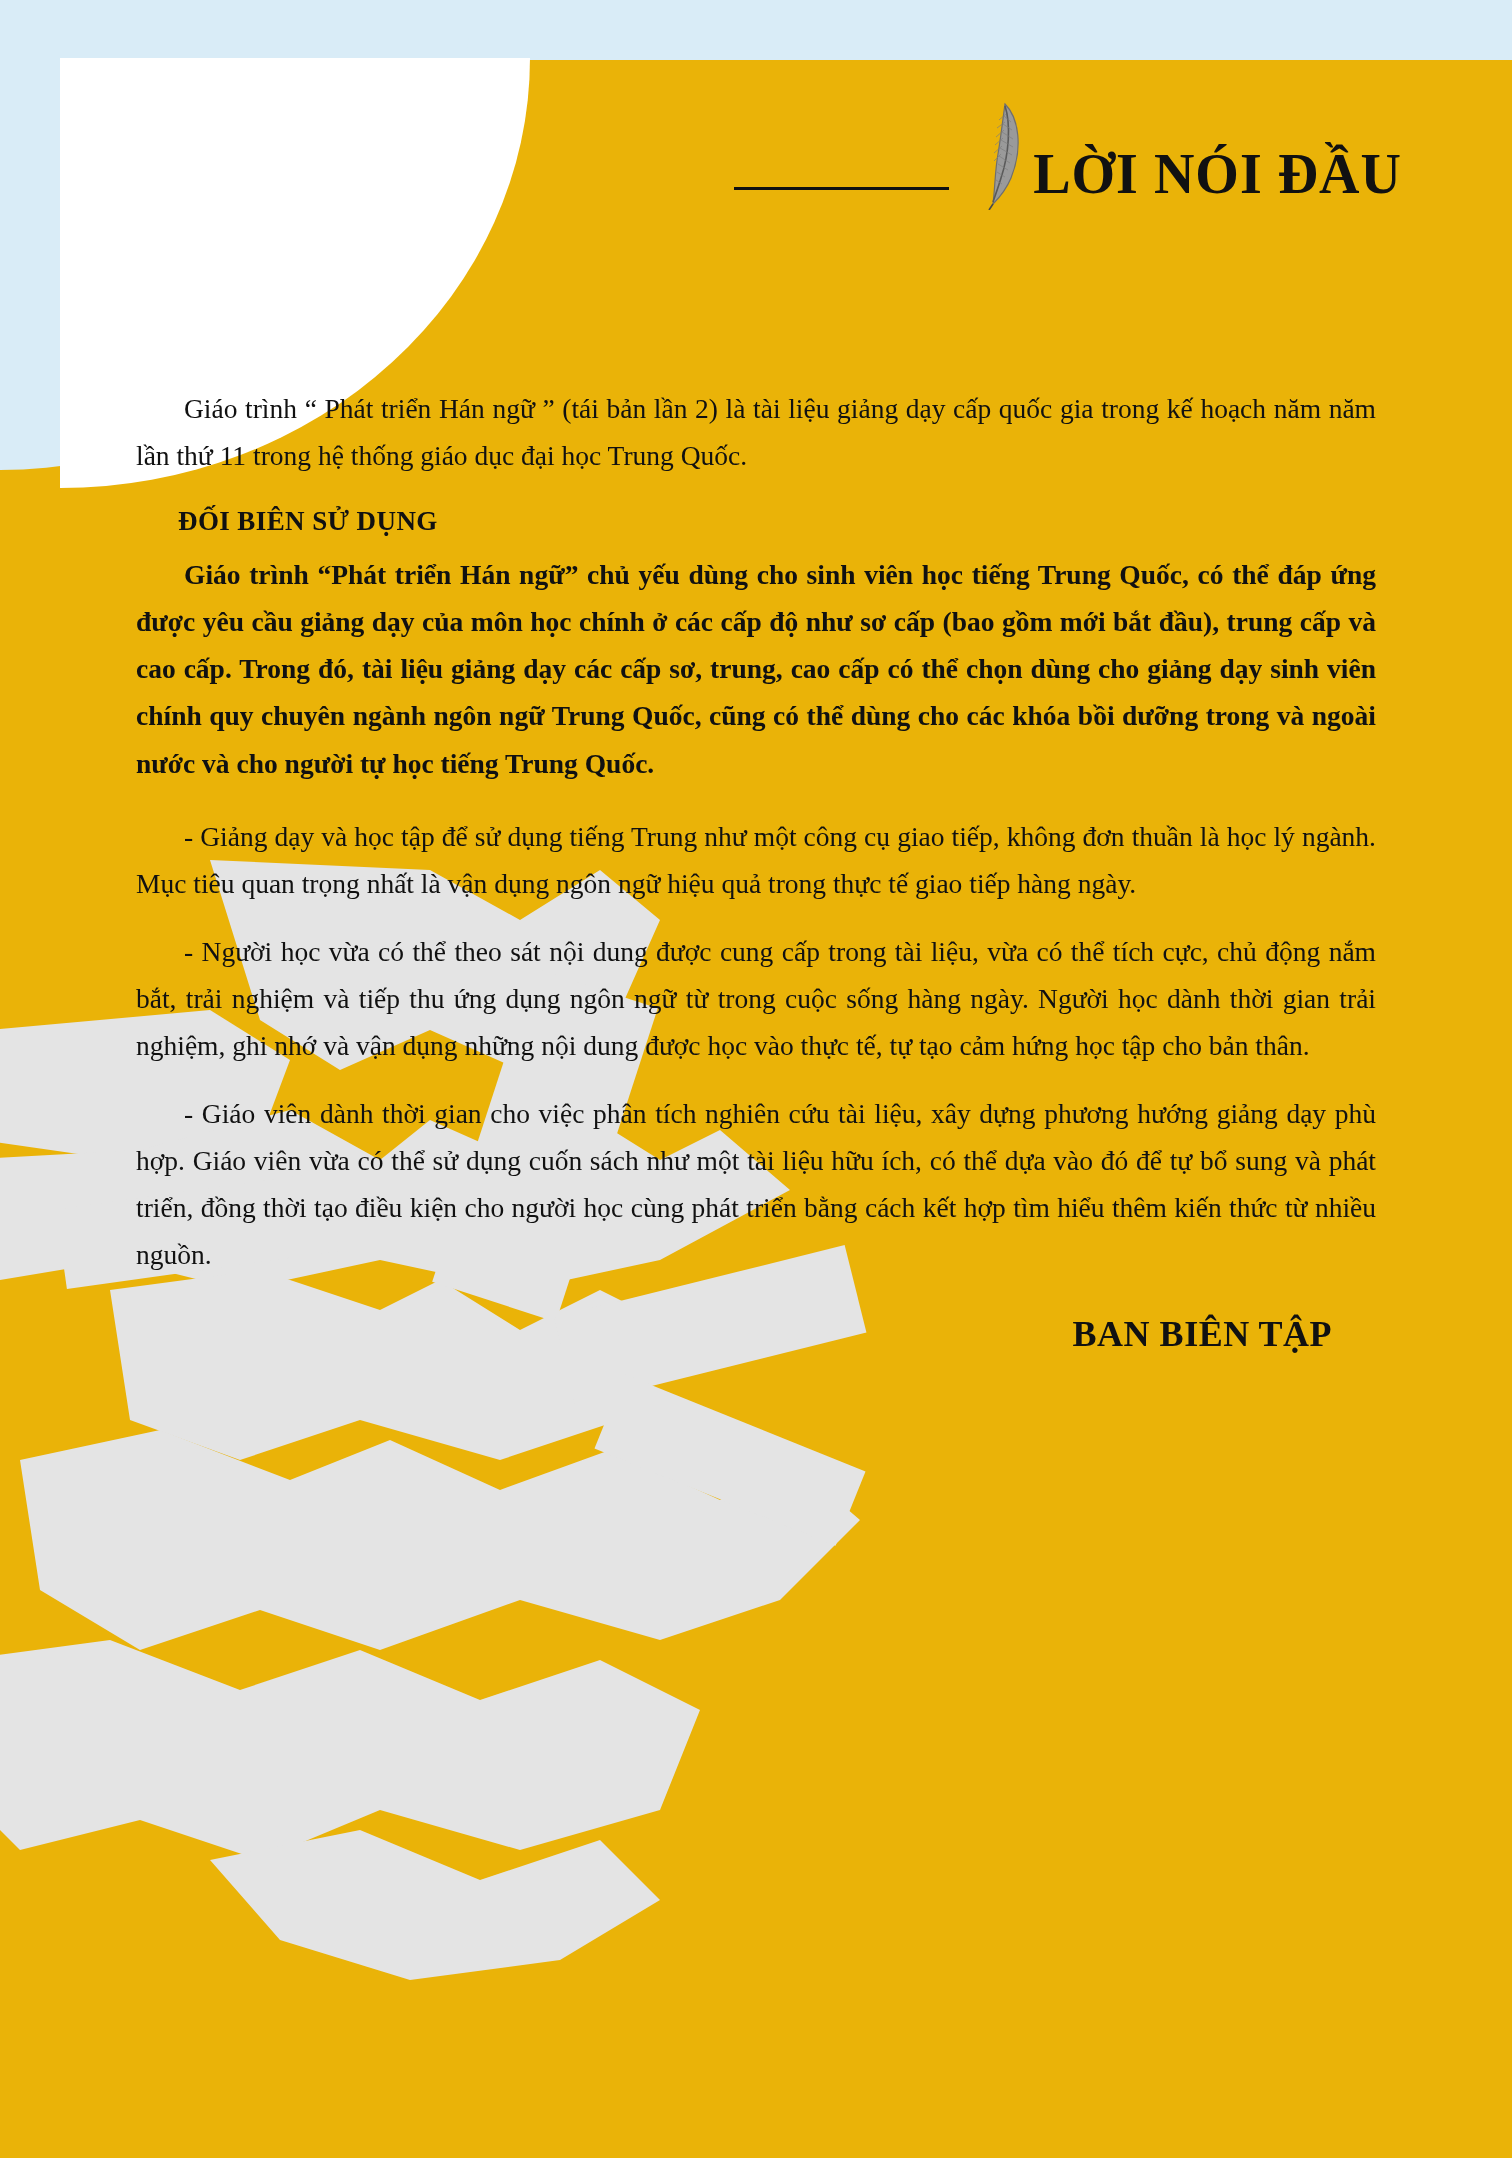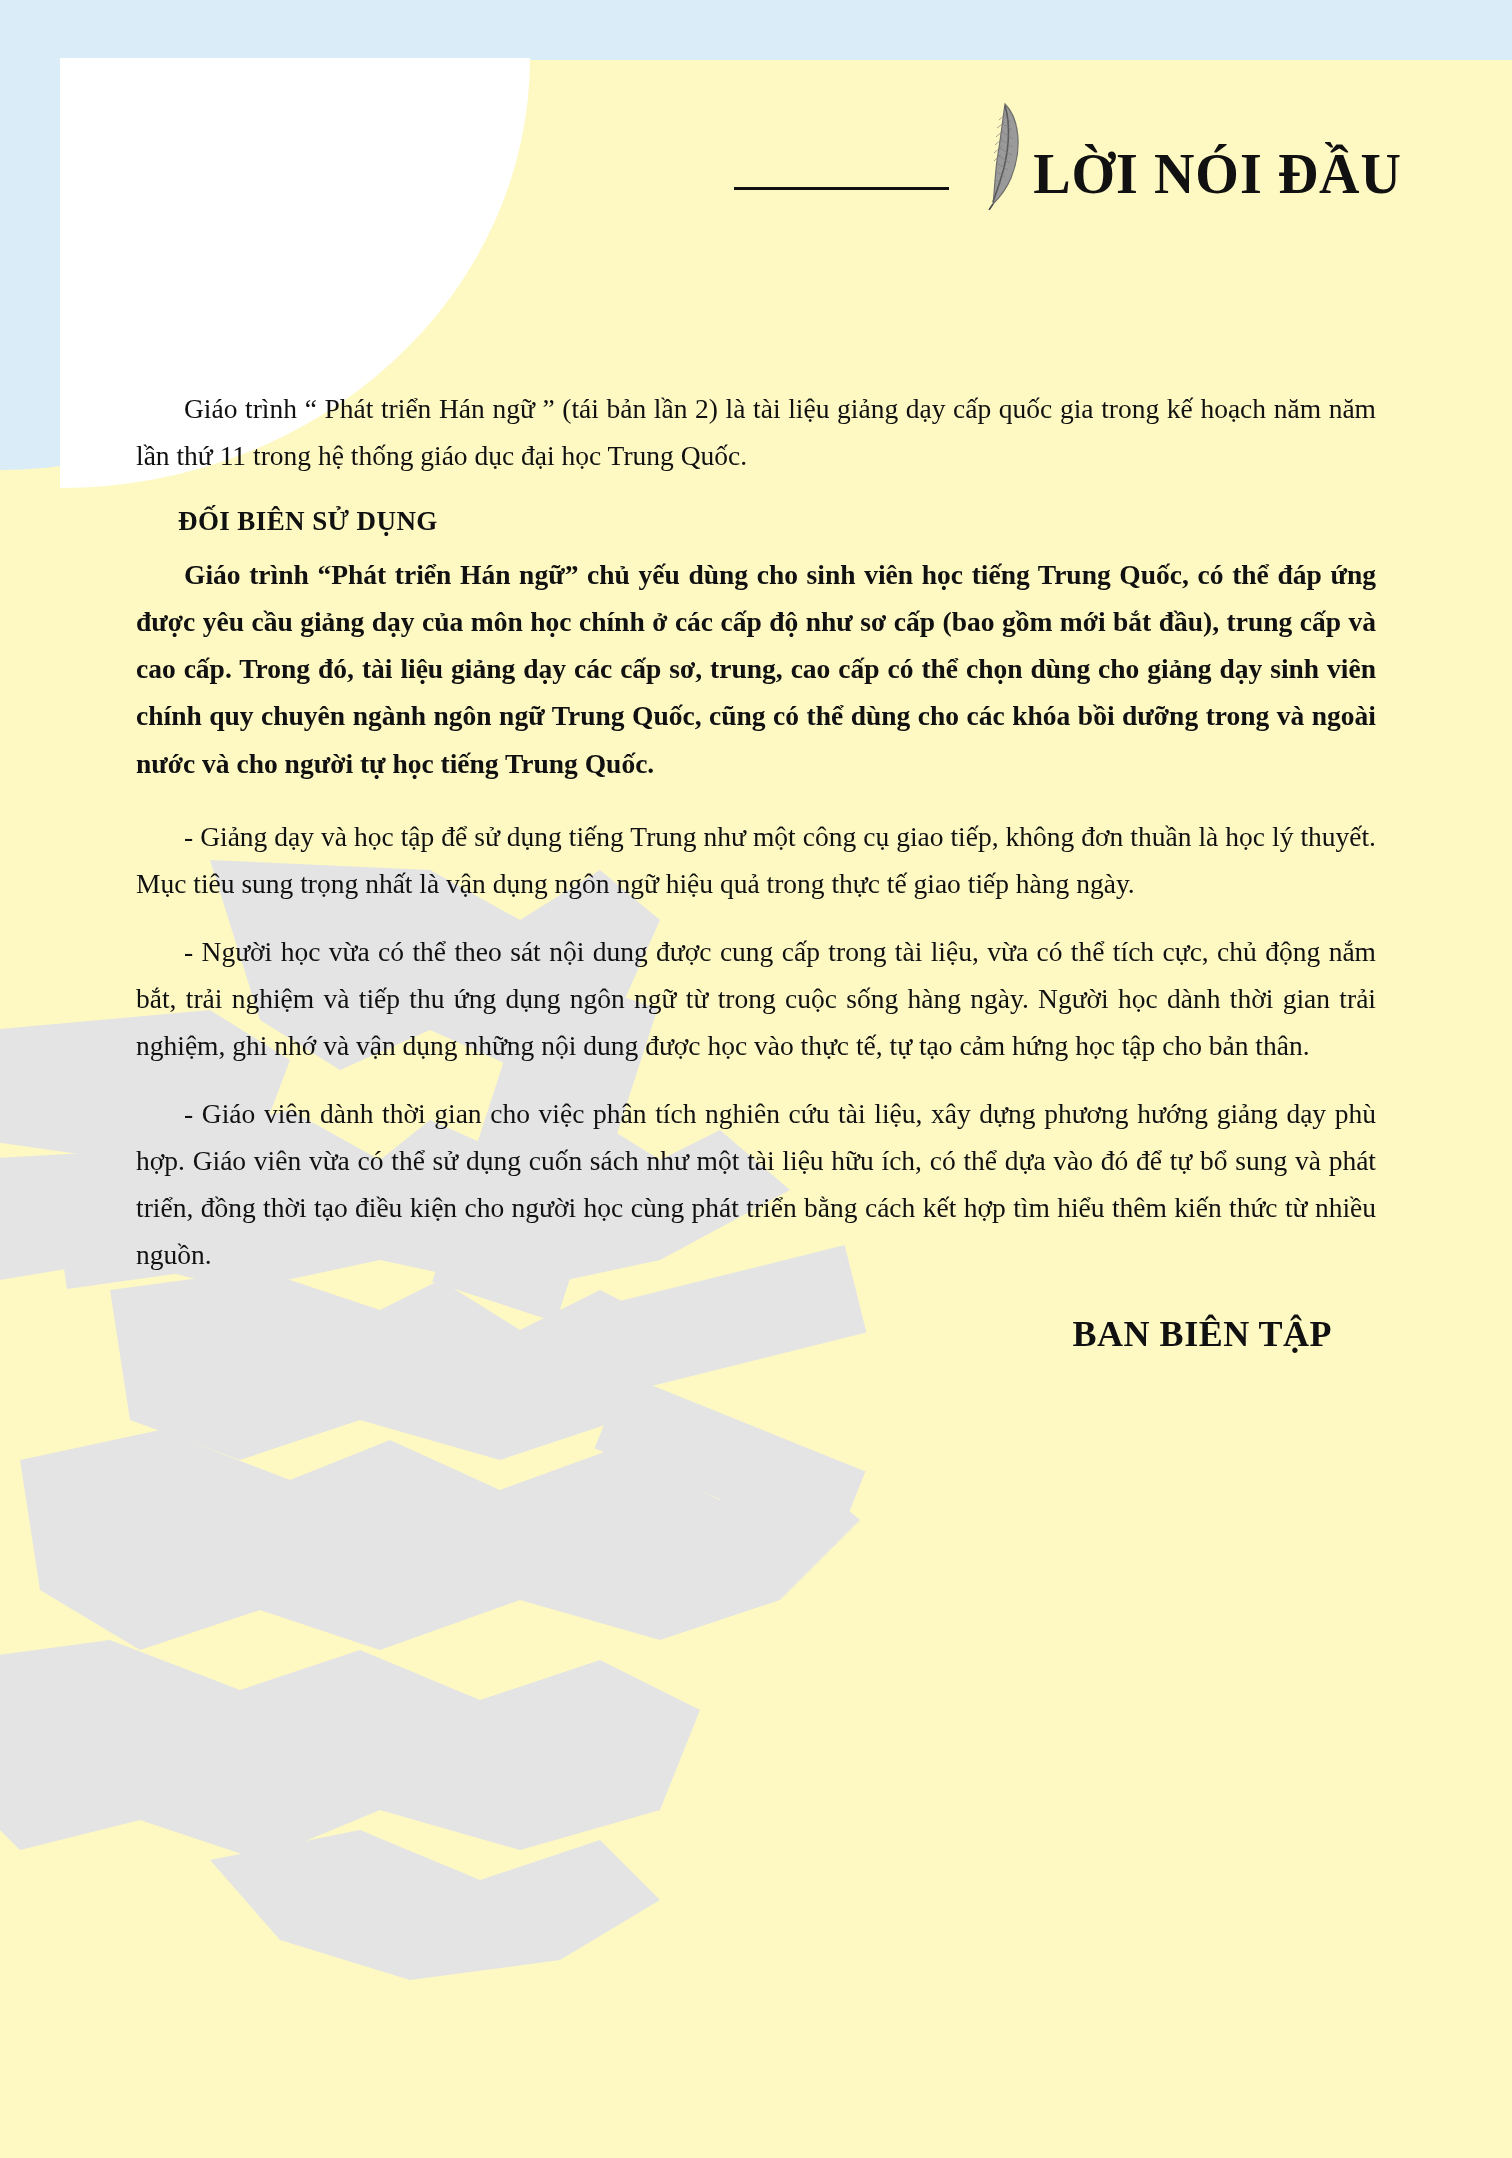--- a/index.html
+++ b/index.html
@@ -12,21 +12,21 @@
     background: #ffffff;
     font-family: "Liberation Serif", serif;
     position: relative;
     overflow: hidden;
   }
 
   
   .page {
     position: absolute;
     inset: 0;
-    background: #fef9c3;
+    background: #eab308;
     overflow: hidden;
   }
 
   .bg-decor {
     position: absolute;
     left: 0;
     top: 0;
     width: 1512px;
     height: 2158px;
     pointer-events: none;
@@ -217,20 +217,20 @@
     </div>
   </div>
 
   <div class="content">
 
     <p class="para">Giáo trình “ Phát triển Hán ngữ ” (tái bản lần 2) là tài liệu giảng dạy cấp quốc gia trong kế hoạch năm năm lần thứ 11 trong hệ thống giáo dục đại học Trung Quốc.</p>
 
     <h2 class="section">ĐỐI BIÊN SỬ DỤNG</h2>
     <p class="para last">Giáo trình “Phát triển Hán ngữ” chủ yếu dùng cho sinh viên học tiếng Trung Quốc, có thể đáp ứng được yêu cầu giảng dạy của môn học chính ở các cấp độ như sơ cấp (bao gồm mới bắt đầu), trung cấp và cao cấp. Trong đó, tài liệu giảng dạy các cấp sơ, trung, cao cấp có thể chọn dùng cho giảng dạy sinh viên chính quy chuyên ngành ngôn ngữ Trung Quốc, cũng có thể dùng cho các khóa bồi dưỡng trong và ngoài nước và cho người tự học tiếng Trung Quốc.</p>
 
-    <p class="bullet">- Giảng dạy và học tập để sử dụng tiếng Trung như một công cụ giao tiếp, không đơn thuần là học lý thuyết. Mục tiêu sung trọng nhất là vận dụng ngôn ngữ hiệu quả trong thực tế giao tiếp hàng ngày.</p>
+    <p class="bullet">- Giảng dạy và học tập để sử dụng tiếng Trung như một công cụ giao tiếp, không đơn thuần là học lý ngành. Mục tiêu quan trọng nhất là vận dụng ngôn ngữ hiệu quả trong thực tế giao tiếp hàng ngày.</p>
     <p class="bullet">- Người học vừa có thể theo sát nội dung được cung cấp trong tài liệu, vừa có thể tích cực, chủ động nắm bắt, trải nghiệm và tiếp thu ứng dụng ngôn ngữ từ trong cuộc sống hàng ngày. Người học dành thời gian trải nghiệm, ghi nhớ và vận dụng những nội dung được học vào thực tế, tự tạo cảm hứng học tập cho bản thân.</p>
     <p class="bullet">- Giáo viên dành thời gian cho việc phân tích nghiên cứu tài liệu, xây dựng phương hướng giảng dạy phù hợp. Giáo viên vừa có thể sử dụng cuốn sách như một tài liệu hữu ích, có thể dựa vào đó để tự bổ sung và phát triển, đồng thời tạo điều kiện cho người học cùng phát triển bằng cách kết hợp tìm hiểu thêm kiến thức từ nhiều nguồn.</p>
 
     <div class="signature">BAN BIÊN TẬP</div>
   </div>
 
 </div>
 
 </body></html>

